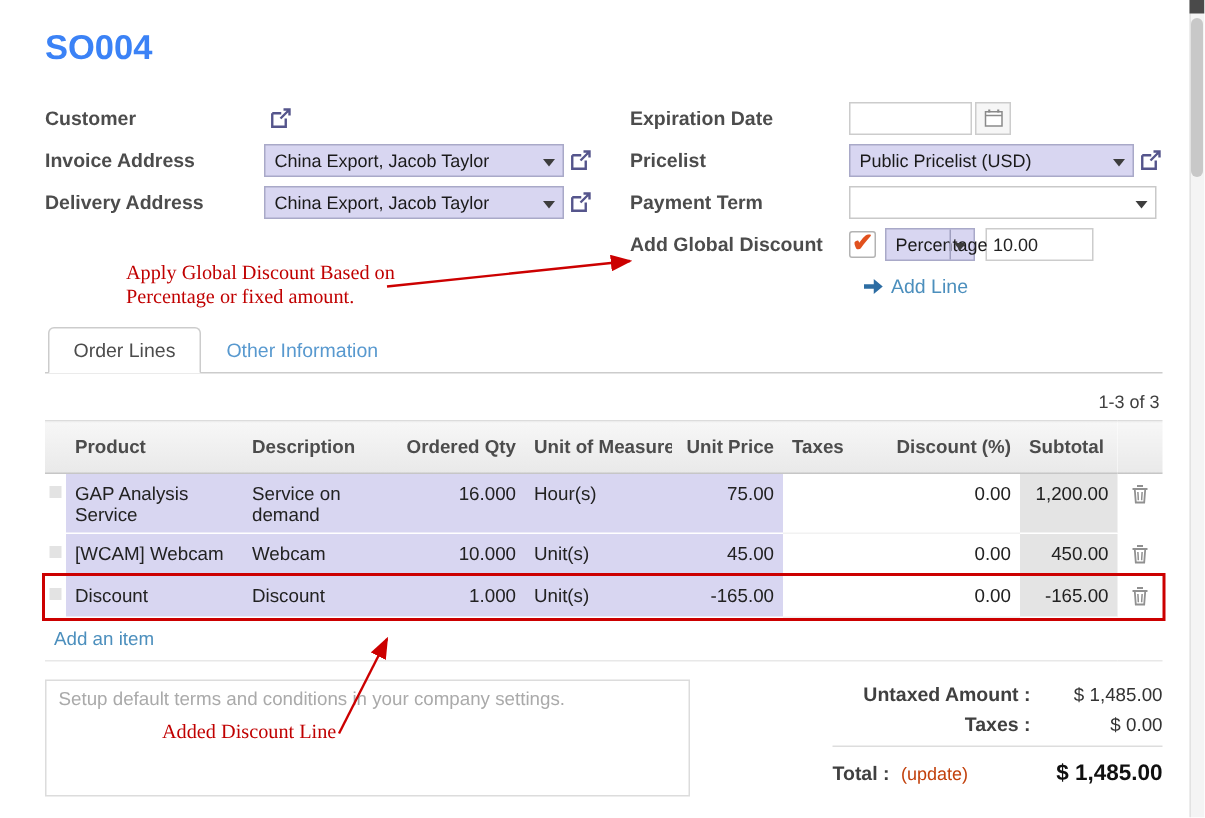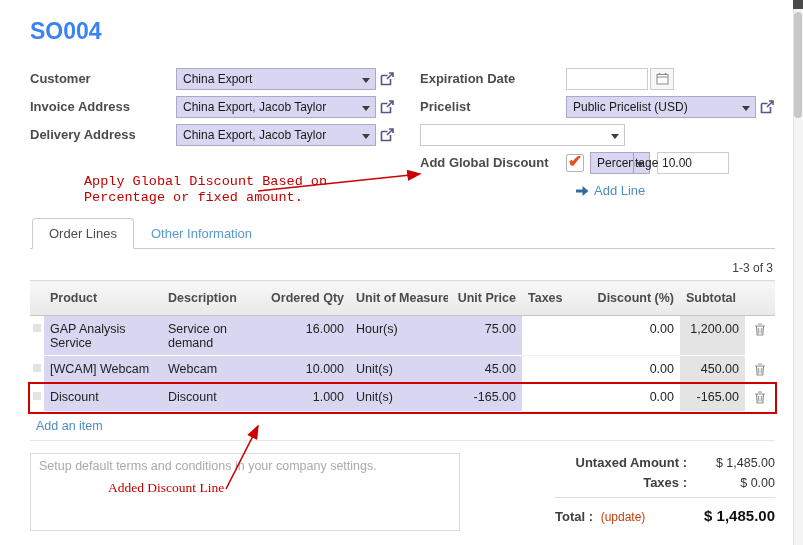--- a/index.html
+++ b/index.html
@@ -79,21 +79,21 @@
   .tlabel { flex:1; text-align:right; font-weight:bold; font-size:13px; color:#404040; }
   .tvalue { width:88px; text-align:right; font-size:12.5px; color:#333; }
   .trow.total { border-top:1px solid #ddd; padding-top:9px; margin-top:7px; justify-content:space-between; }
   .total-left { font-weight:bold; color:#404040; }
   .update { color:#c2410c; font-weight:normal; font-size:12px; cursor:pointer; margin-left:4px; }
   .total-value { width:auto; font-weight:bold; font-size:15px; color:#101010; }
 
   
   .note { position:absolute; color:#c00000; font-family:"Liberation Serif", serif;
           font-size:13.5px; line-height:16px; z-index:30; }
-  #note1 { left:84px; top:174px;font-family:Liberation Mono, monospace; }
+  #note1 { left:84px; top:174px; }
   #note2 { left:108px; top:480px; }
   .overlay { position:absolute; left:0; top:0; z-index:29; pointer-events:none; }
 
   
   .scroll-track { position:absolute; top:0; right:0; width:10px; height:545px;
                   background:#f4f4f4; border-left:1px solid #e2e2e2; z-index:40; }
   .scroll-thumb { position:absolute; top:12px; right:1px; width:8px; height:106px;
                   background:#c8c8c8; border-radius:4px; cursor:grab; }
   .scroll-corner { position:absolute; top:0; right:0; width:10px; height:9px; background:#4a4a4a; }
 </style>
@@ -101,24 +101,20 @@
 <body>
 
 <div class="page">
 
   <div class="title">SO004</div>
 
   <div class="form">
     <div class="fcol-left">
       <div class="frow">
         <span class="flabel">Customer</span>
-        <div class="sel w200">
-          <span>China Export</span>
-          <span class="tri"></span>
-        </div>
         <span class="ext-icon">
           <svg width="15" height="14" viewBox="0 0 15 14">
               <path d="M1.5 3.5 H7.5 M1.5 3.5 V12.5 H10.5 V7" fill="none" stroke="#55558c" stroke-width="1.6"></path>
               <path d="M7 7 L13 1 M9 1 H13 V5" fill="none" stroke="#55558c" stroke-width="1.6"></path>
             </svg>
         </span>
       </div>
       <div class="frow">
         <span class="flabel">Invoice Address</span>
         <div class="sel w200">
@@ -167,20 +163,21 @@
           <span class="tri"></span>
         </div>
         <span class="ext-icon">
           <svg width="15" height="14" viewBox="0 0 15 14">
               <path d="M1.5 3.5 H7.5 M1.5 3.5 V12.5 H10.5 V7" fill="none" stroke="#55558c" stroke-width="1.6"></path>
               <path d="M7 7 L13 1 M9 1 H13 V5" fill="none" stroke="#55558c" stroke-width="1.6"></path>
             </svg>
         </span>
       </div>
       <div class="frow">
+        <span class="flabel">Payment Term</span>
         <div class="sel white w205">
           <span></span>
           <span class="tri"></span>
         </div>
       </div>
       <div class="frow">
         <span class="flabel">Add Global Discount</span>
         <span class="chk">
           <span class="mark">✔</span>
         </span>

